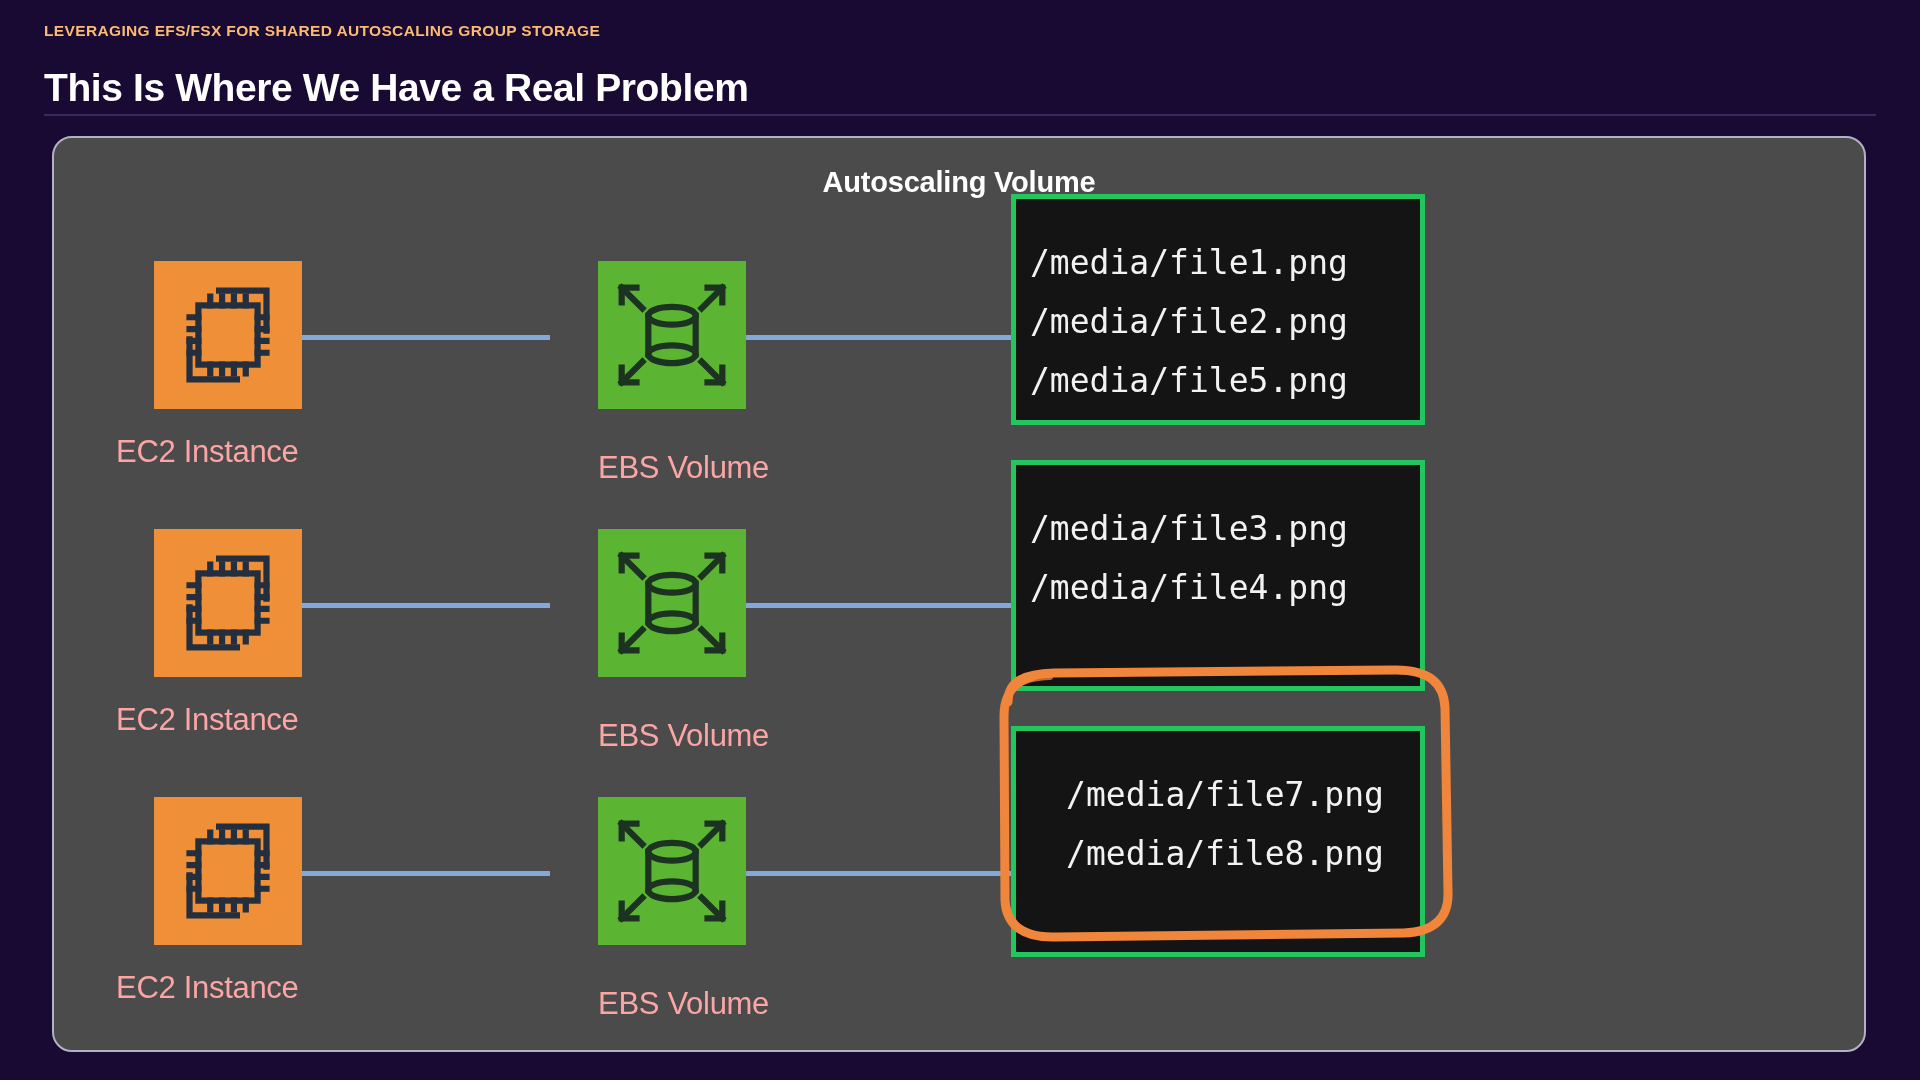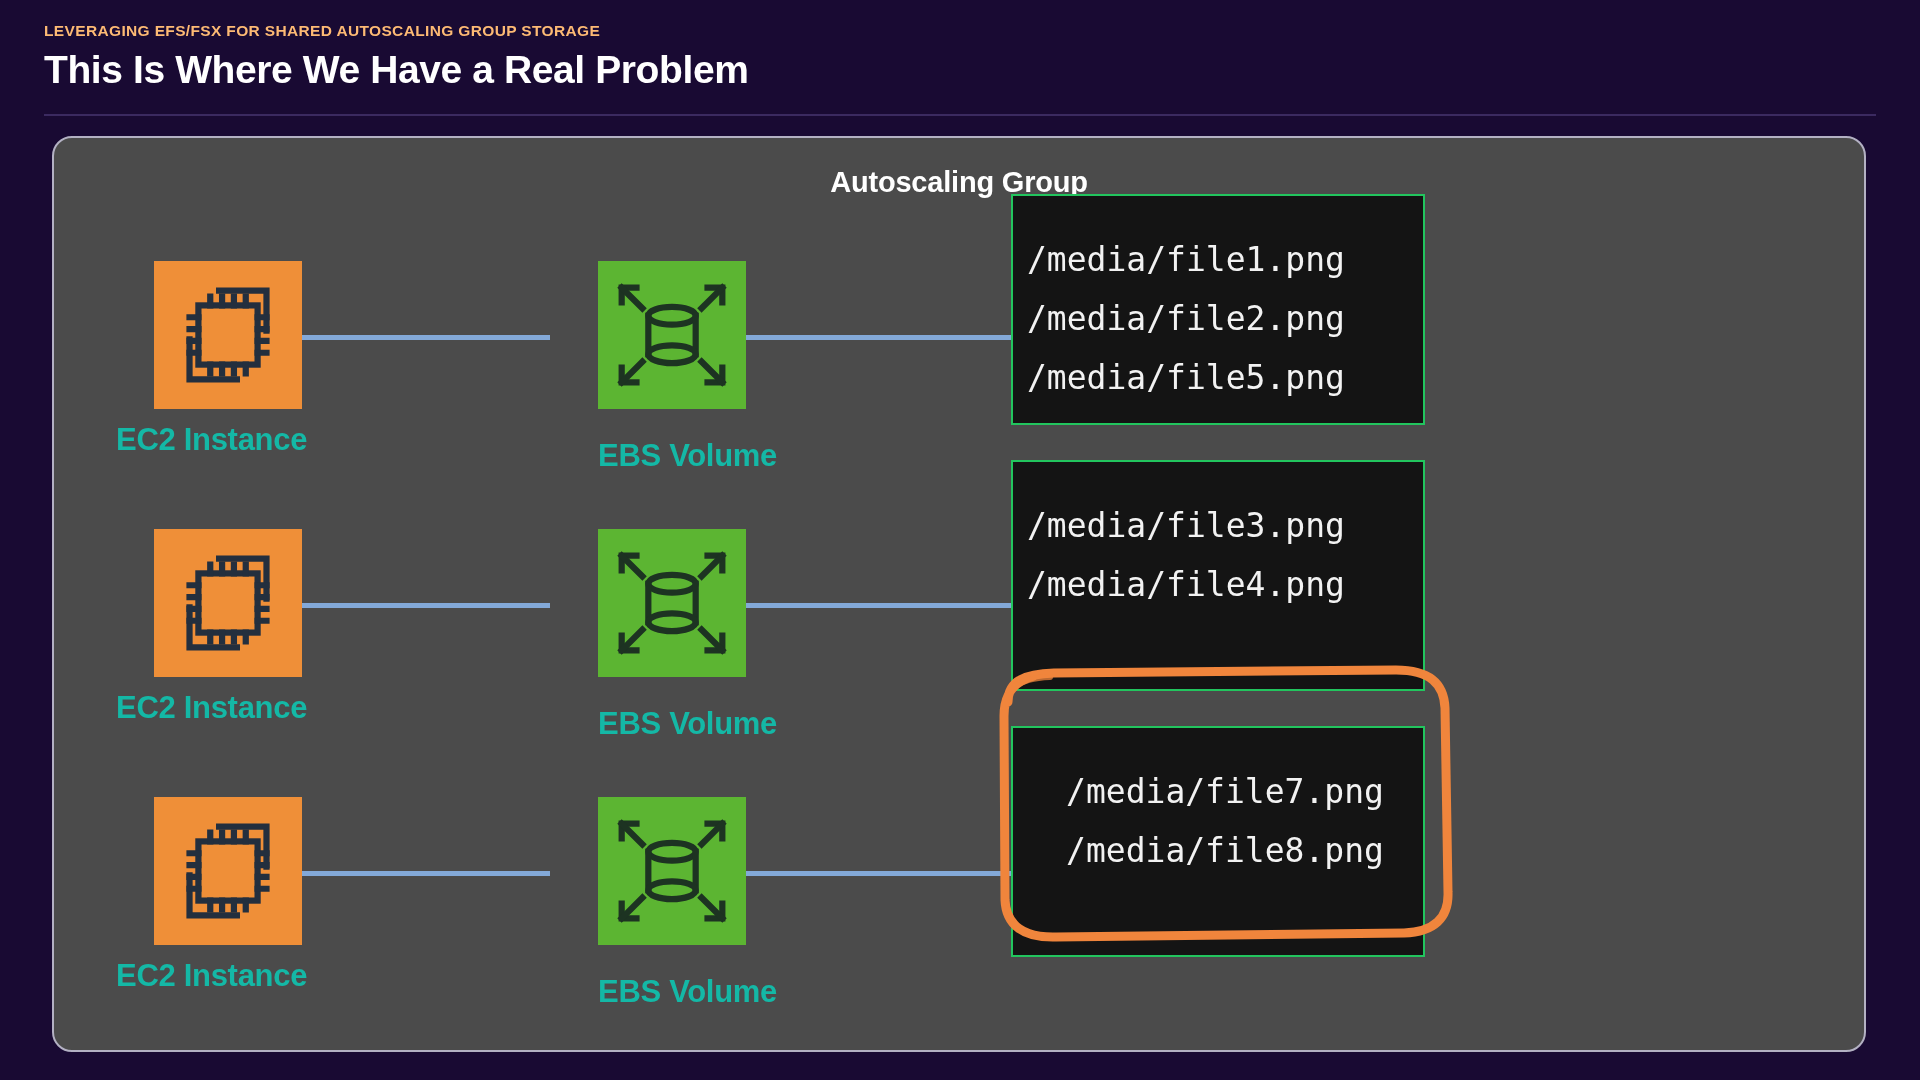--- a/index.html
+++ b/index.html
@@ -32,21 +32,21 @@
     letter-spacing: 0.35px;
     text-transform: uppercase;
     line-height: 1.1;
   }
 
   .page-title {
     color: #ffffff;
     font-size: 39px;
     font-weight: bold;
     letter-spacing: -0.4px;
-    margin-top: 9px;
+    margin-top: 27px;
     line-height: 1.15;
   }
 
   .title-divider {
     position: absolute;
     left: 44px;
     top: 114px;
     width: 1832px;
     height: 2px;
     background: #3b2a60;
@@ -113,38 +113,38 @@
     height: 148px;
     top: 13px;
   }
   .tile svg { display: block; width: 100%; height: 100%; }
 
   .tile-ec2 { left: 100px; background: #ef8f38; }
   .tile-ebs { left: 544px; background: #5cb532; }
 
   .node-label {
     position: absolute;
-    top: 174px;
-    color: #14b8a6;
+    top: 186px;
+    color: #fca5a5;
     font-size: 31px;
-    font-weight: bold;
+    font-weight: normal;
     letter-spacing: -0.3px;
     white-space: nowrap;
   }
   .label-ec2 { left: 62px; }
   .label-ebs { left: 544px; margin-top: 16px; }
 
   
   .term {
     position: absolute;
     left: 957px;
     width: 414px;
     height: 231px;
     background: #141414;
-    border: 2px solid #22c55e;
+    border: 5px solid #22c55e;
   }
   .term-0 { top: 56px;  }
   .term-1 { top: 322px; }
   .term-2 { top: 588px; text-align: center; }
 
   .term-lines {
     padding: 34px 0 0 14px;
   }
 
   .term-line {
@@ -171,21 +171,21 @@
 <body>
 
 <div class="header">
   <div class="eyebrow">LEVERAGING EFS/FSX FOR SHARED AUTOSCALING GROUP STORAGE</div>
   <div class="page-title">This Is Where We Have a Real Problem</div>
 </div>
 <div class="title-divider"></div>
 
 <div class="asg-panel">
 
-  <div class="asg-title">Autoscaling Group</div>
+  <div class="asg-title">Autoscaling Volume</div>
 
   <div class="diagram">
 
     <div class="row row-0">
       <div class="conn conn-a"></div>
       <div class="conn conn-b"></div>
 
       <div class="tile tile-ec2">
         <svg viewBox="0 0 100 100" aria-hidden="true">
           <g fill="none" stroke="#232f3e" stroke-width="4.2" stroke-linecap="square" stroke-linejoin="miter">

